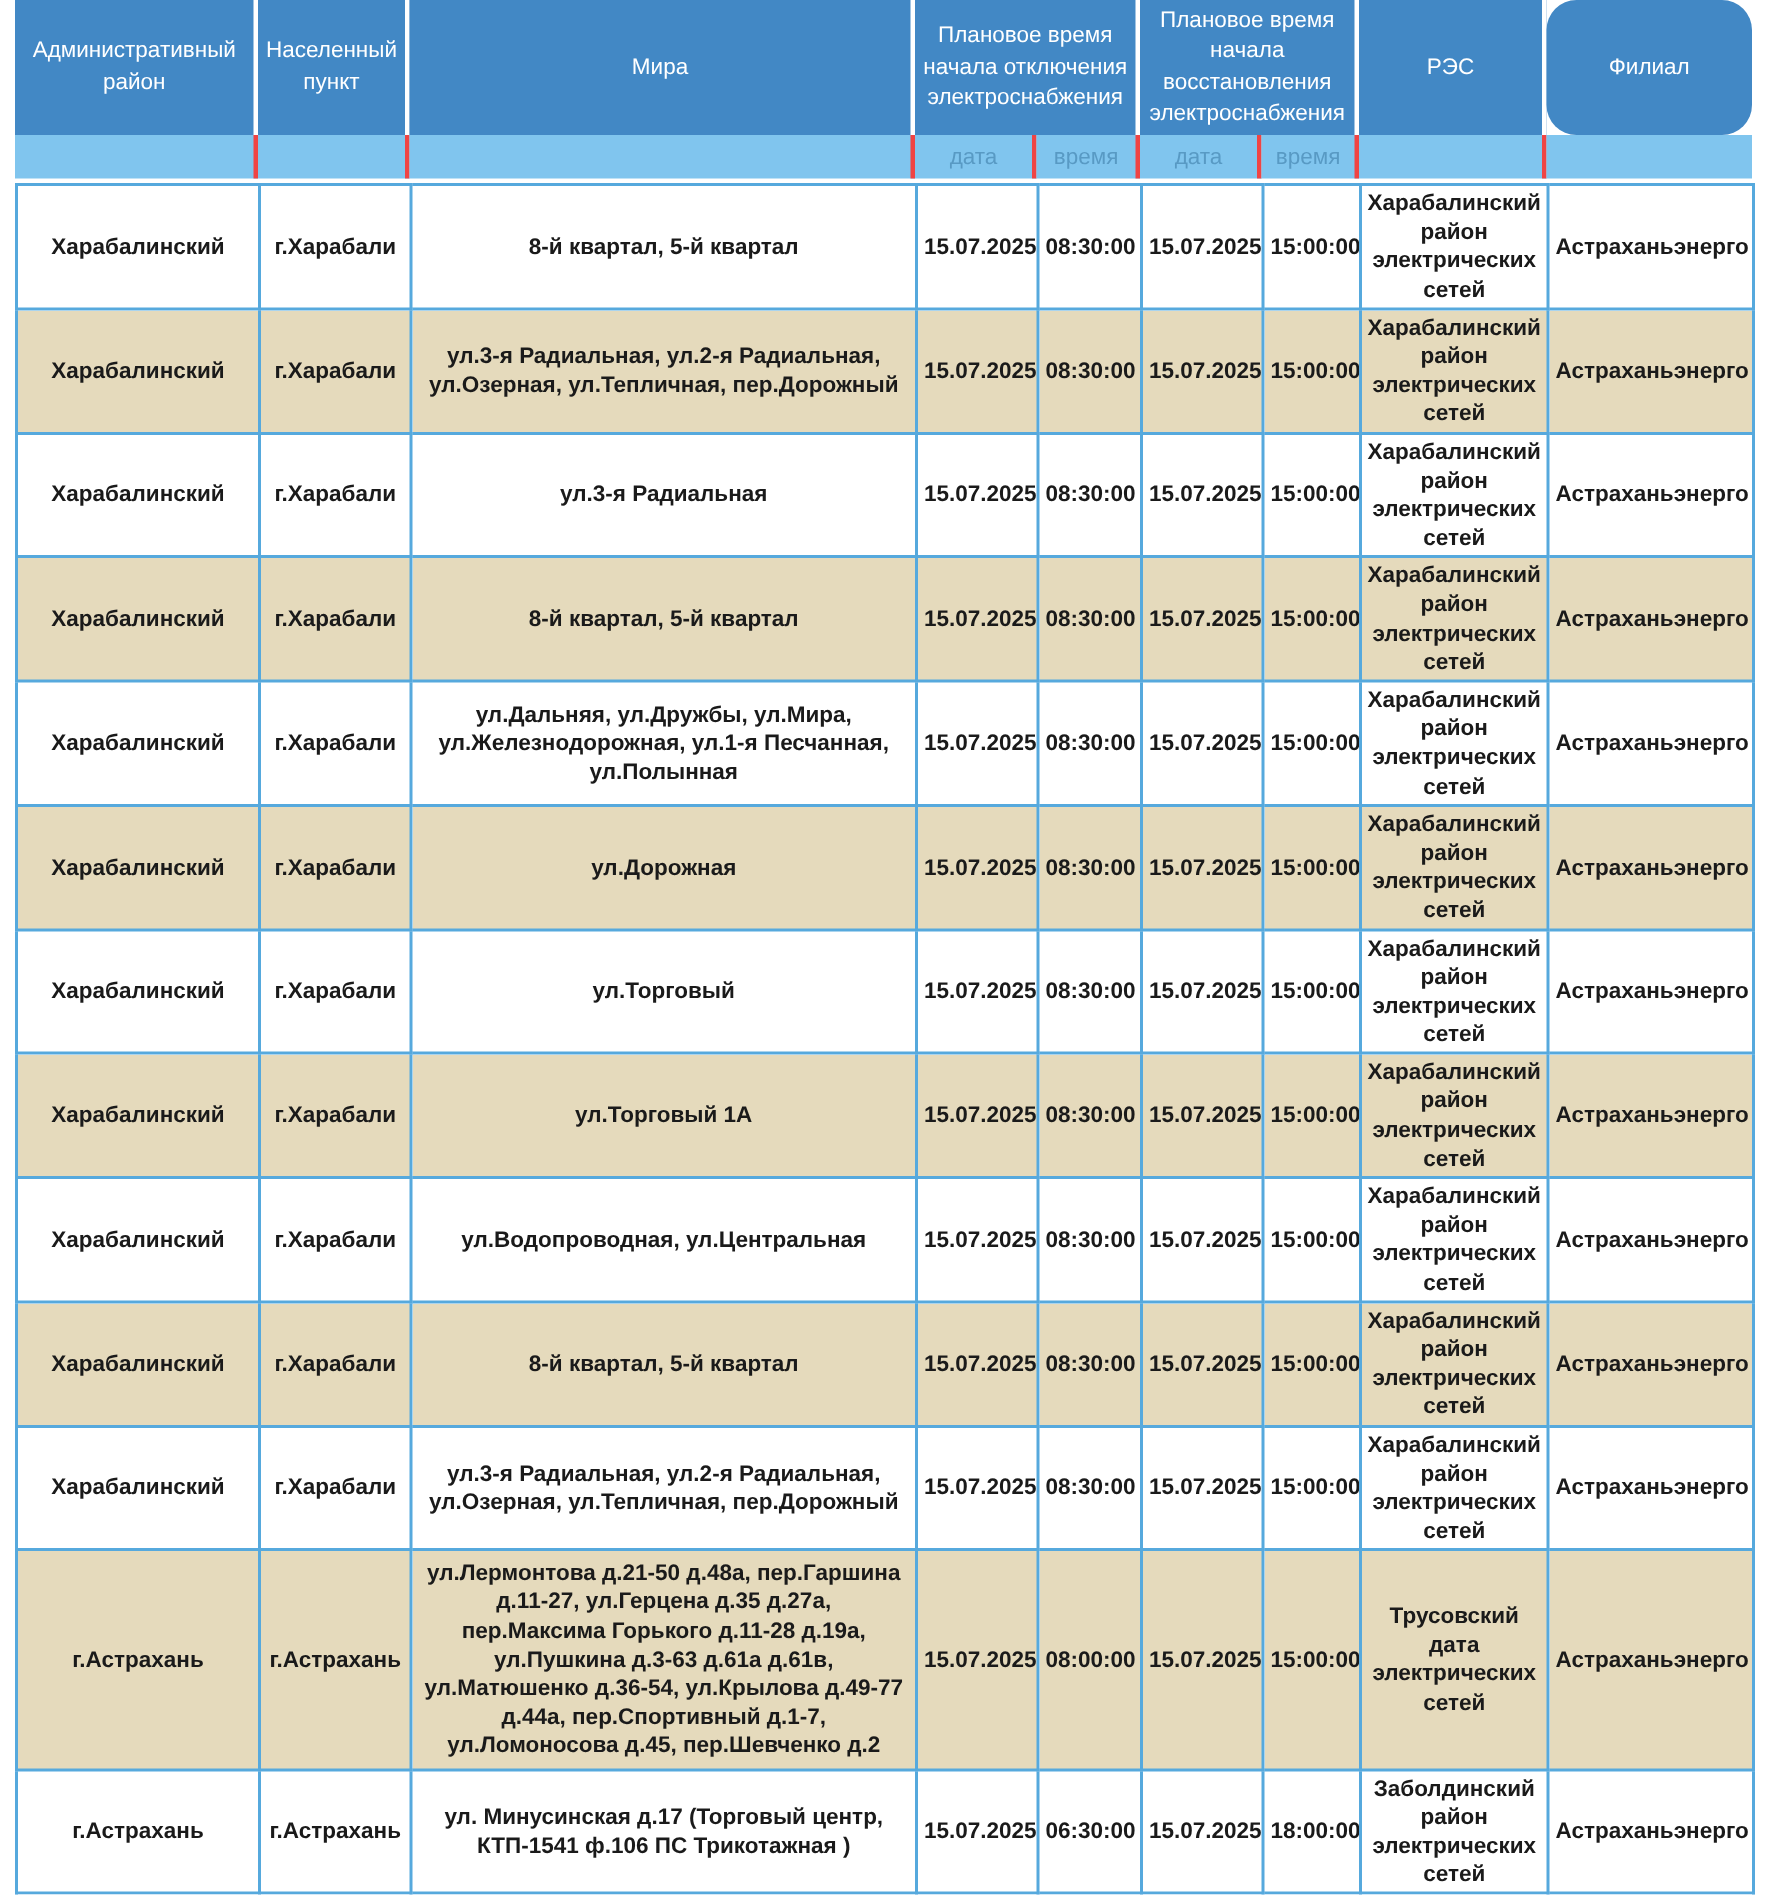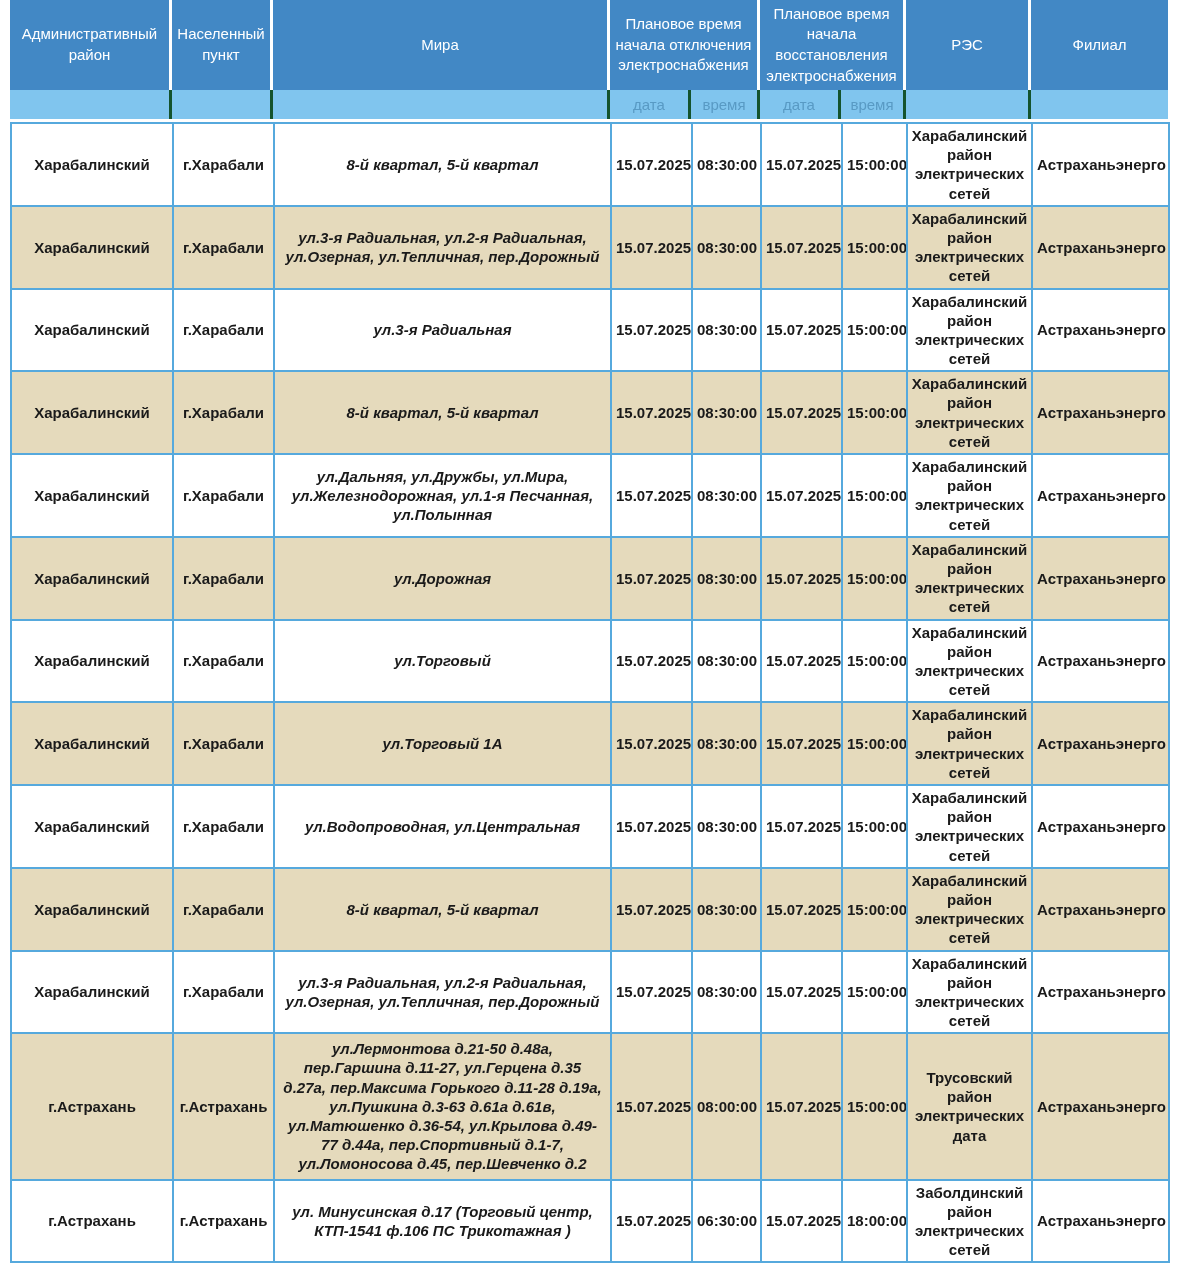--- a/index.html
+++ b/index.html
@@ -33,28 +33,28 @@
   table.hdr tr.main th {
     background: var(--header-bg);
     color: #fff;
     font-weight: 400;
     font-size: 15px;
     line-height: 1.38;
     height: 90px;
     padding: 2px 4px;
     border-right: 3px solid #fff;
   }
-  table.hdr tr.main th:last-child { border-right: none; }
+  table.hdr tr.main th:last-child { border-right: none; border-radius: 20px; }
   table.hdr tr.sub td {
     background: var(--subheader-bg);
     color: var(--subheader-text);
     font-size: 15px;
     height: 29px;
     padding: 2px 4px;
-    border-right: 3px solid #14532d;
+    border-right: 3px solid #ef4444;
   }
   table.hdr tr.sub td:last-child { border-right: none; }
 
   
   table.data {
     border-collapse: collapse;
     margin-top: 3px;
   }
   table.data td {
     border: 2px solid var(--border-blue);
@@ -62,21 +62,21 @@
     color: var(--text);
     font-size: 15px;
     font-weight: bold;
     line-height: 1.28;
     text-align: center;
     vertical-align: middle;
     height: 80px;
     padding: 2px 4px;
     overflow: hidden;
   }
-  table.data td.street { padding: 5px 7px; font-style: italic; }
+  table.data td.street { padding: 5px 7px; }
   table.data td.res    { padding: 2px 1px; text-align: center; }
   table.data tr.shaded td { background: var(--shaded-bg); }
 </style>
 </head>
 <body>
 
 <div class="wrap">
 
   <table class="hdr">
     <colgroup>
@@ -249,21 +249,21 @@
     <td>Астраханьэнерго</td>
   </tr>
         <tr class="shaded">
     <td>г.Астрахань</td>
     <td>г.Астрахань</td>
     <td class="street">ул.Лермонтова д.21-50 д.48а, пер.Гаршина д.11-27, ул.Герцена д.35 д.27а, пер.Максима Горького д.11-28 д.19а, ул.Пушкина д.3-63 д.61а д.61в, ул.Матюшенко д.36-54, ул.Крылова д.49-77 д.44а, пер.Спортивный д.1-7, ул.Ломоносова д.45, пер.Шевченко д.2</td>
     <td>15.07.2025</td>
     <td>08:00:00</td>
     <td>15.07.2025</td>
     <td>15:00:00</td>
-    <td class="res">Трусовский район электрических дата</td>
+    <td class="res">Трусовский дата электрических сетей</td>
     <td>Астраханьэнерго</td>
   </tr>
         <tr>
     <td>г.Астрахань</td>
     <td>г.Астрахань</td>
     <td class="street">ул. Минусинская д.17 (Торговый центр, КТП-1541 ф.106 ПС Трикотажная )</td>
     <td>15.07.2025</td>
     <td>06:30:00</td>
     <td>15.07.2025</td>
     <td>18:00:00</td>

